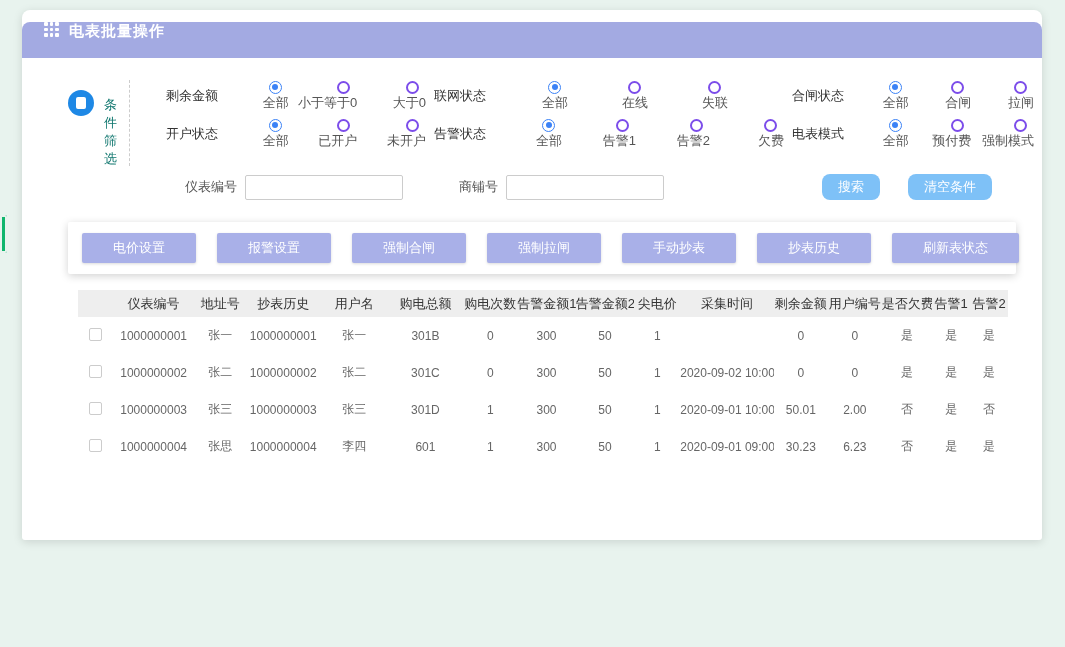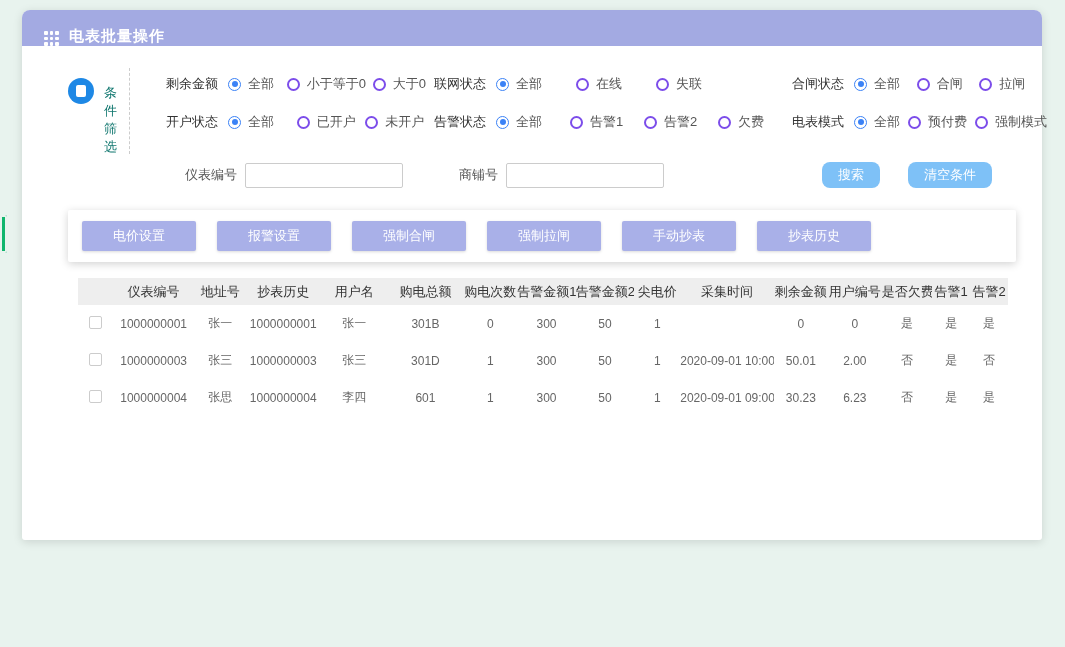--- a/index.html
+++ b/index.html
@@ -16,40 +16,40 @@
     box-shadow:0 0 0 2px rgba(232,243,238,1) inset;
   }
   .card{
     position:absolute; left:22px; top:10px; width:1020px; height:530px;
     background:#fff; border-radius:8px 8px 3px 3px;
     box-shadow:0 2px 10px rgba(0,0,0,0.13);
   }
   
   .titlebar{
     height:36px; background:var(--header-bar,#a3aae2);
-    border-radius:8px 8px 0 0; display:flex; align-items:flex-end; padding-left:22px;
+    border-radius:8px 8px 0 0; display:flex; align-items:flex-start; padding-left:22px;margin-top:12px;
   }
   .grid-icon{ width:15px; height:15px; display:grid; grid-template-columns:repeat(3,1fr); gap:2px; margin-right:10px;}
   .grid-icon i{ background:#fff; border-radius:1px; }
   .titlebar h1{ font-size:15px; color:#fff; font-weight:bold; letter-spacing:1px;}
   
   .filter{ display:flex; padding:18px 0 0 46px; position:relative;}
   .filter-left{ display:flex; align-items:flex-start; width:106px; padding-top:14px;}
   .filter-icon{ width:26px; height:26px; border-radius:50%; background:var(--filter-icon,#1e88e5); position:relative; margin-right:10px; flex:0 0 auto;}
   .filter-icon::after{ content:""; position:absolute; left:8px; top:7px; width:10px; height:12px; background:#fff; border-radius:2px;}
   .filter-left span{ padding-top:6px; color:#0f766e;}
   .filter-divider{ border-left:1px dashed #ccc; height:86px; margin:4px 18px 0 0;}
   .filter-grid{ display:flex; padding-top:8px;}
   .fcol{ display:flex; flex-direction:column; }
   .fcol1{ width:268px; margin-left:18px;}
   .fcol2{ width:358px;}
   .fcol3{ width:250px;}
   .fgroup{ display:flex; align-items:center; height:24px; margin-bottom:14px;}
   .fgroup .glabel{ color:#333; margin-right:10px; white-space:nowrap;}
-  .fopt{ display:flex; align-items:center; margin-right:8px; cursor:pointer; white-space:nowrap;}
+  .fopt{ display:flex; align-items:flex-end; margin-right:8px; cursor:pointer; white-space:nowrap;flex-direction:column;}
   .fcol1 .fopt{ width:78px;} .fcol2 .fopt{ width:72px;} .fcol3 .fopt{ width:64px;}
   .radio{ width:13px; height:13px; border:2px solid var(--radio-unselected,#7c4dea); border-radius:50%; margin-right:7px; flex:0 0 auto; position:relative; background:#fff;}
   .radio.sel{ border-color:var(--radio-selected,#3b82f6); border-width:1.5px;}
   .radio.sel::after{ content:""; position:absolute; left:2.5px; top:2.5px; width:6px; height:6px; border-radius:50%; background:var(--radio-selected,#3b82f6);}
   .fopt .olabel{ color:#555;}
   
   .inputs-row{ display:flex; align-items:center; padding:6px 0 14px 163px;}
   .inputs-row label{ color:#555; margin-right:8px;}
   .inputs-row input{ width:158px; height:25px; border:1px solid #ccc; border-radius:2px; outline:none; padding:0 6px; font-size:12px;}
   .inputs-row .gap2{ margin-left:56px;}
@@ -214,20 +214,21 @@
     <button class="btn-blue btn-clear">清空条件</button>
   </div>
 
   <div class="action-bar" id="action-bar">
       <button class="action-btn">电价设置</button>
       <button class="action-btn">报警设置</button>
       <button class="action-btn">强制合闸</button>
       <button class="action-btn">强制拉闸</button>
       <button class="action-btn">手动抄表</button>
       <button class="action-btn">抄表历史</button>
+      <button class="action-btn">刷新表状态</button>
     </div>
 
   <div class="tbl-wrap">
     <table>
       <colgroup id="cols">
           <col style="width: 3.8%;">
           <col style="width: 9.2%;">
           <col style="width: 5.6%;">
           <col style="width: 8.4%;">
           <col style="width: 7.4%;">
@@ -277,20 +278,38 @@
             <td>1</td>
             <td></td>
             <td>0</td>
             <td>0</td>
             <td>是</td>
             <td>是</td>
             <td>是</td>
           </tr>
           <tr>
             <td><span class="cbx"></span></td>
+            <td>1000000002</td>
+            <td>张二</td>
+            <td>1000000002</td>
+            <td>张二</td>
+            <td>301C</td>
+            <td>0</td>
+            <td>300</td>
+            <td>50</td>
+            <td>1</td>
+            <td>2020-09-02 10:00</td>
+            <td>0</td>
+            <td>0</td>
+            <td>是</td>
+            <td>是</td>
+            <td>是</td>
+          </tr>
+          <tr>
+            <td><span class="cbx"></span></td>
             <td>1000000003</td>
             <td>张三</td>
             <td>1000000003</td>
             <td>张三</td>
             <td>301D</td>
             <td>1</td>
             <td>300</td>
             <td>50</td>
             <td>1</td>
             <td>2020-09-01 10:00</td>

